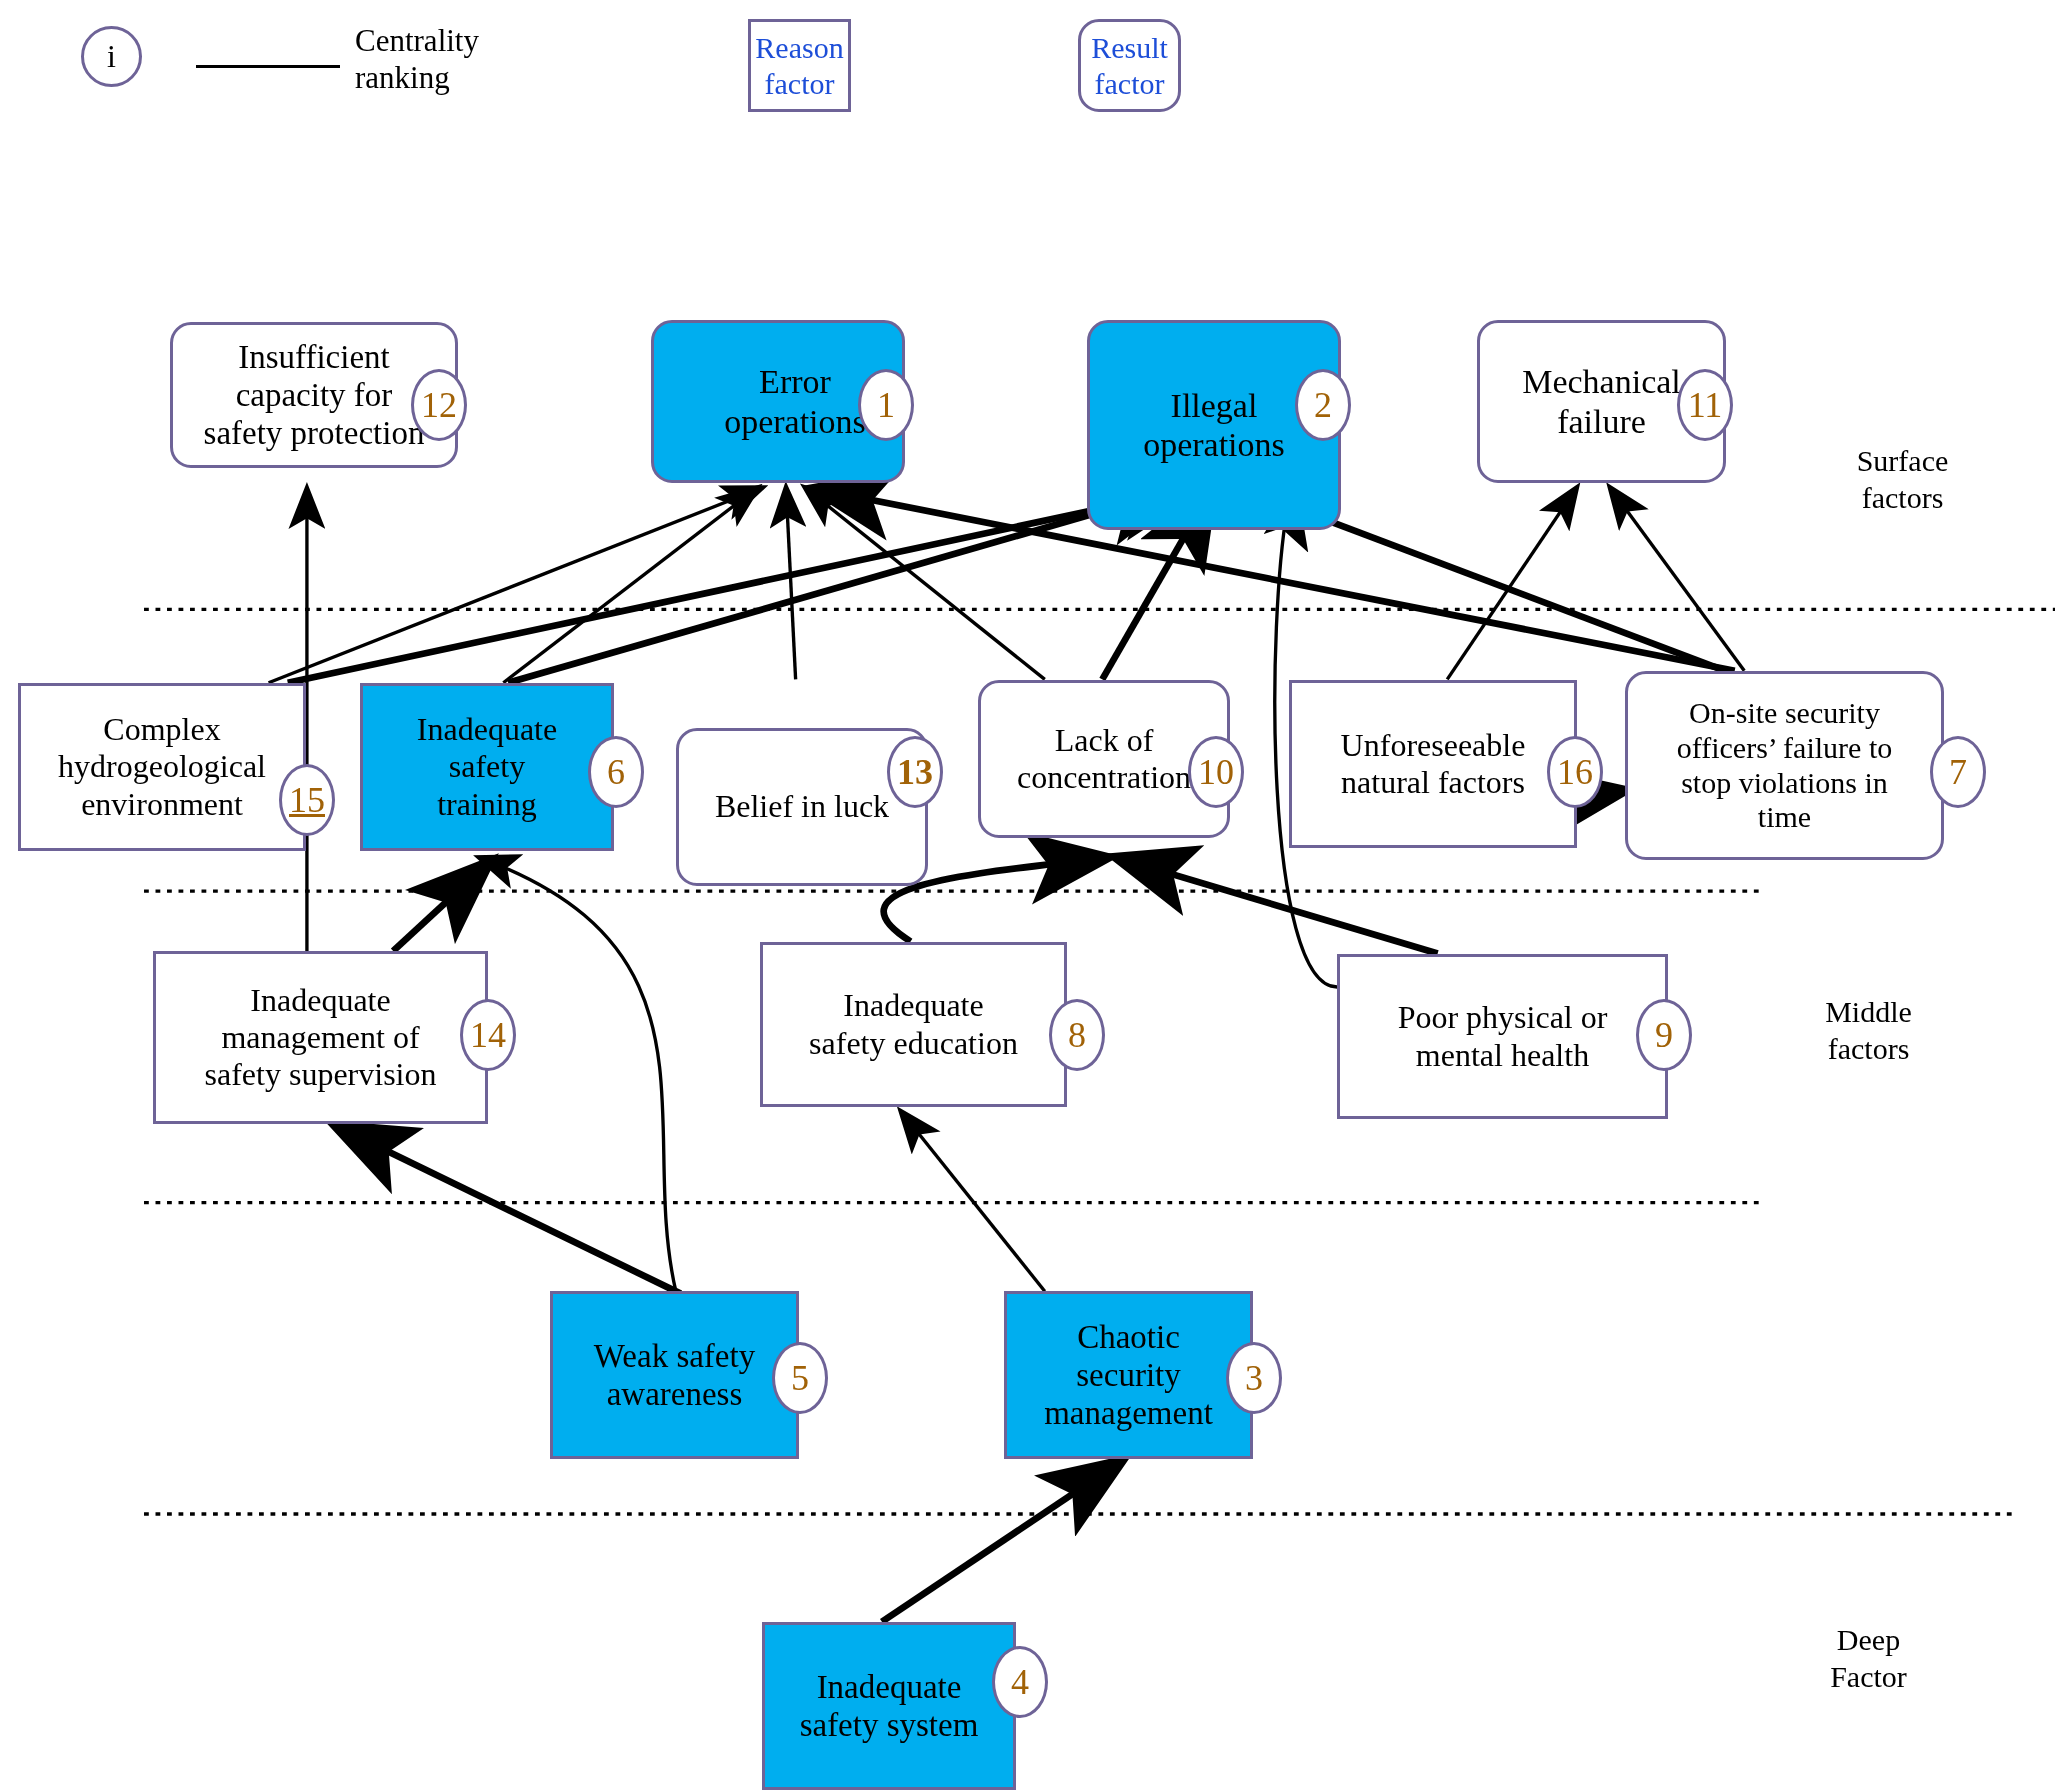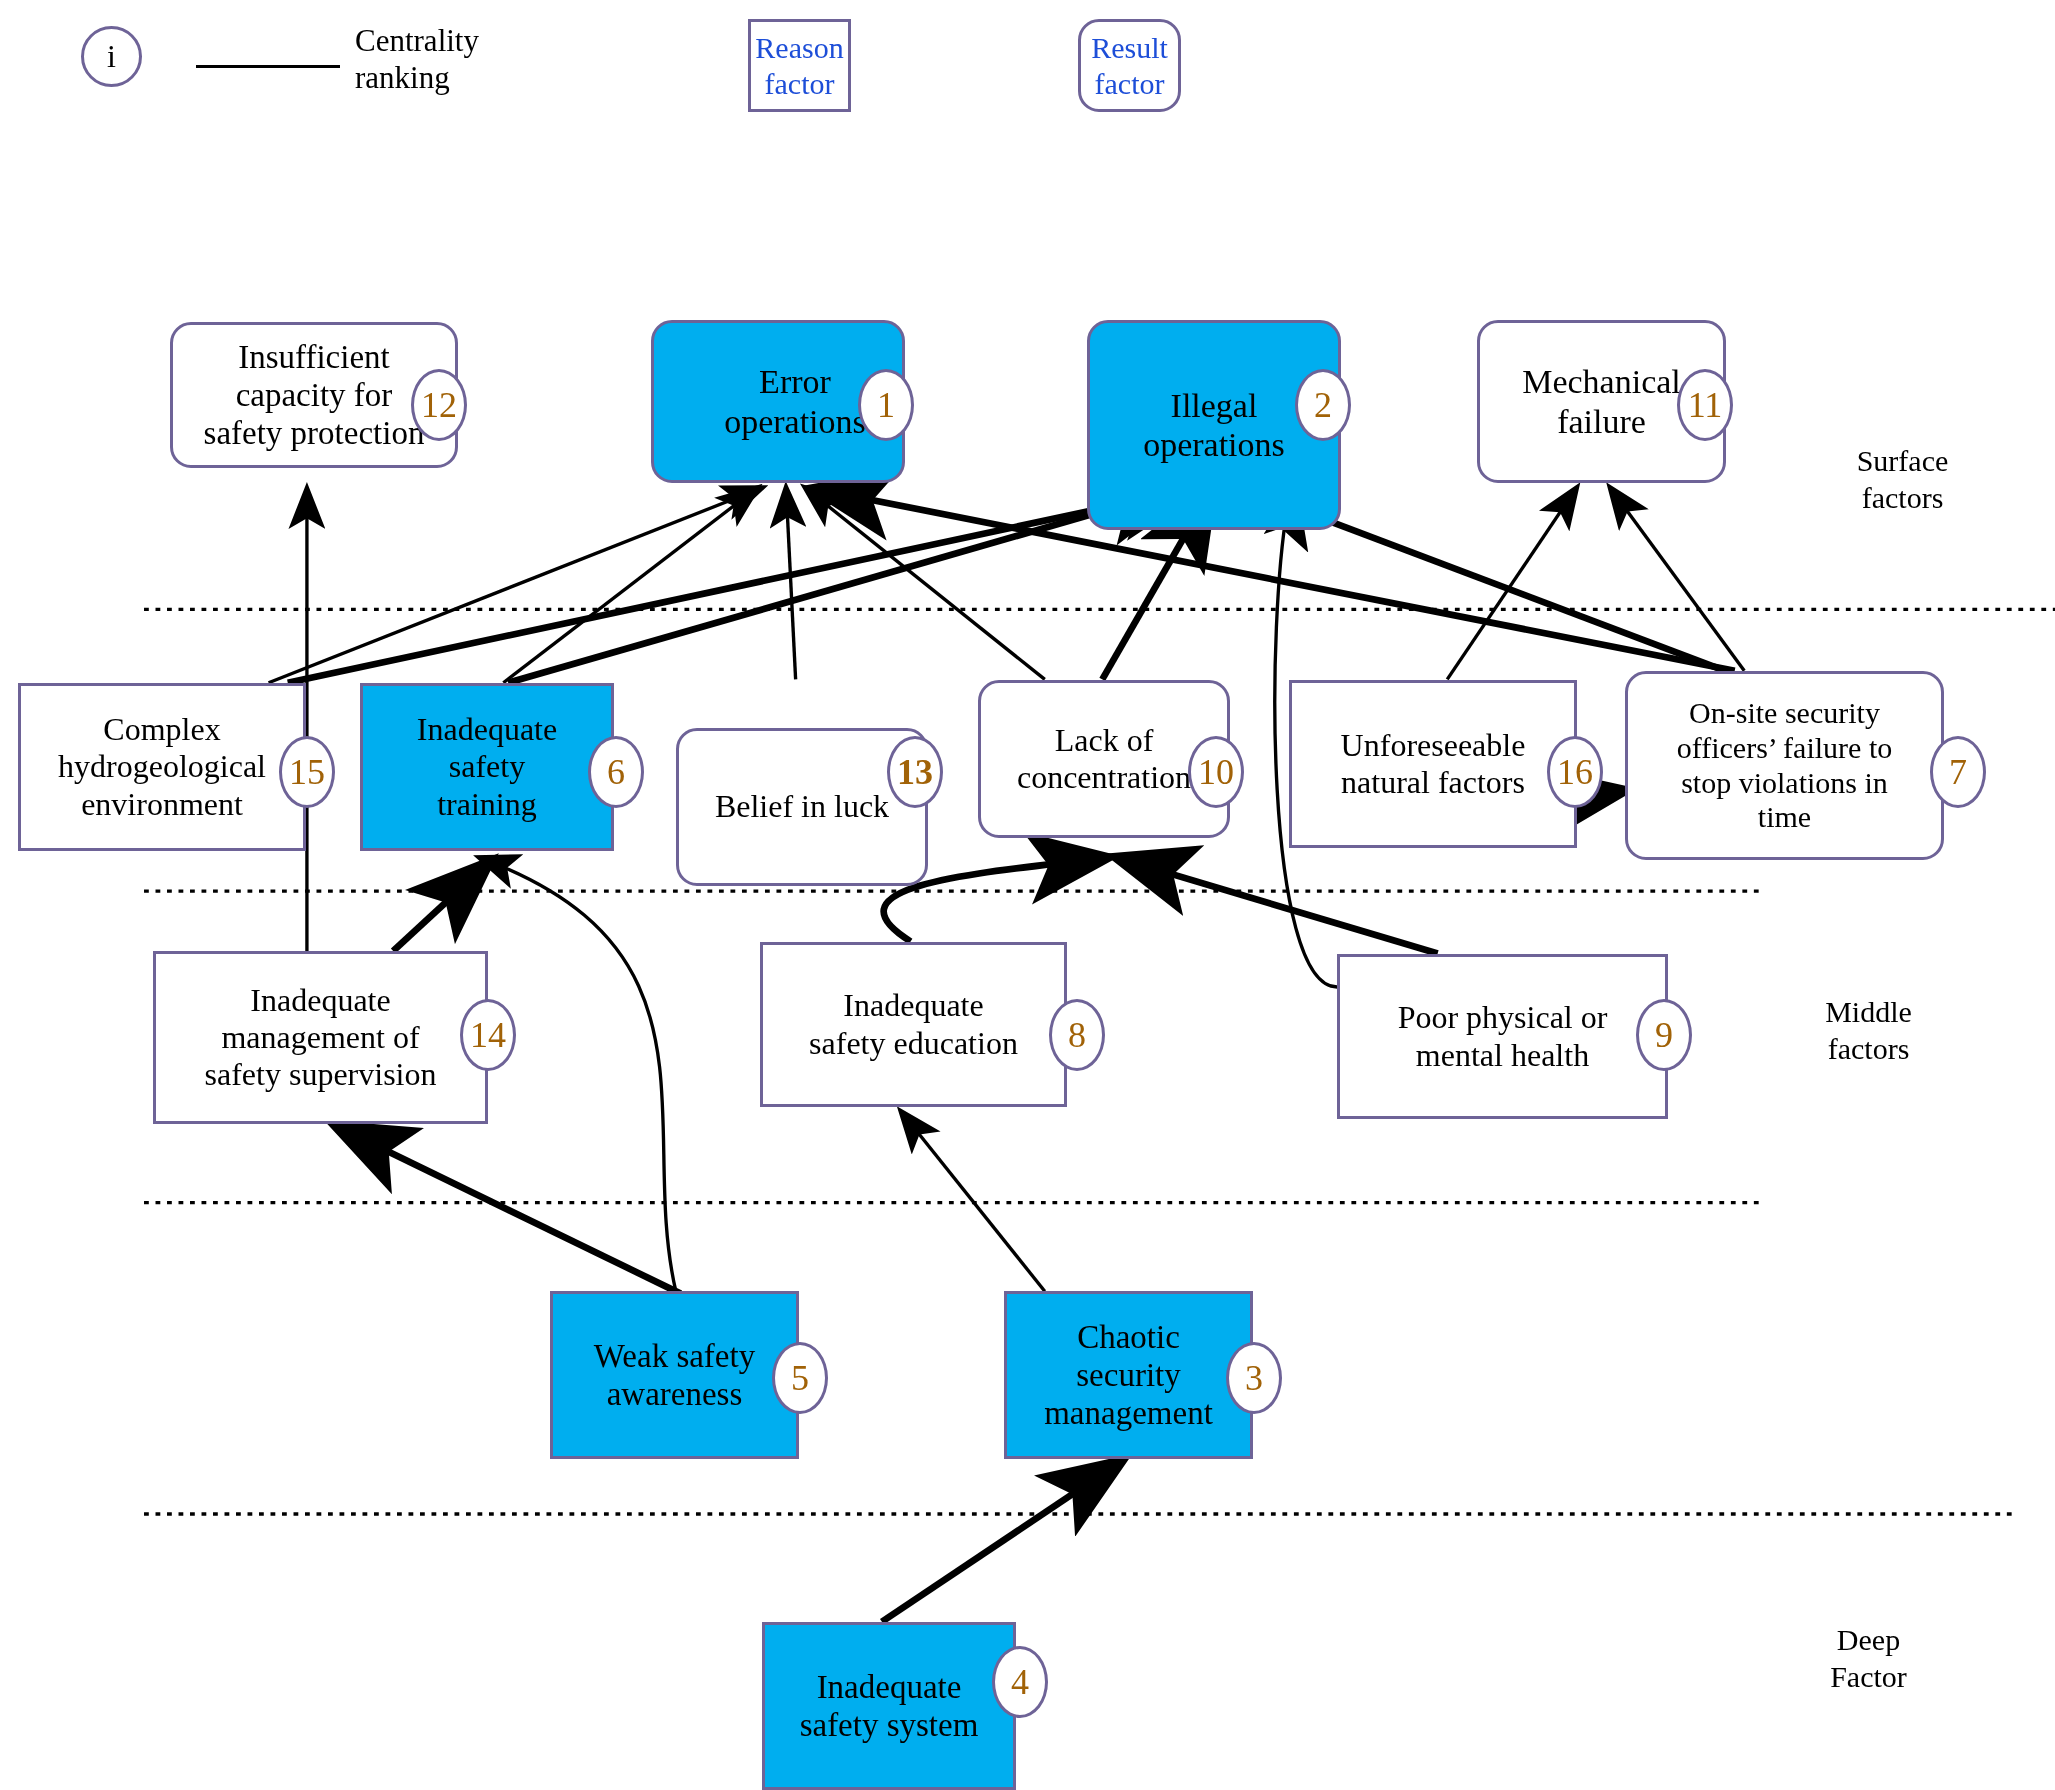--- a/index.html
+++ b/index.html
@@ -102,21 +102,21 @@
         <span class="lbl">Illegal<br>operations</span>
       </div>
       <div class="badge" style="left: 1295px; top: 369px;">2</div>
       <div class="node rounded " style="left: 1477px; top: 320px; width: 249px; height: 163px; font-size: 34px;">
         <span class="lbl">Mechanical<br>failure</span>
       </div>
       <div class="badge" style="left: 1677px; top: 369px;">11</div>
       <div class="node " style="left: 18px; top: 683px; width: 288px; height: 168px; font-size: 32px;">
         <span class="lbl">Complex<br>hydrogeological<br>environment</span>
       </div>
-      <div class="badge" style="left: 279px; top: 736px;">15</div>
+      <div class="badge" style="left: 279px; top: 764px; text-decoration: underline;">15</div>
       <div class="node blue" style="left: 360px; top: 683px; width: 254px; height: 168px; font-size: 32px;">
         <span class="lbl">Inadequate<br>safety<br>training</span>
       </div>
       <div class="badge" style="left: 588px; top: 736px;">6</div>
       <div class="node rounded " style="left: 676px; top: 680px; width: 252px; height: 158px; font-size: 32px; margin-top: 48px;">
         <span class="lbl">Belief in luck</span>
       </div>
       <div class="badge" style="left: 887px; top: 736px; font-weight: bold;">13</div>
       <div class="node rounded " style="left: 978px; top: 680px; width: 252px; height: 158px; font-size: 32px;">
         <span class="lbl">Lack of<br>concentration</span>

